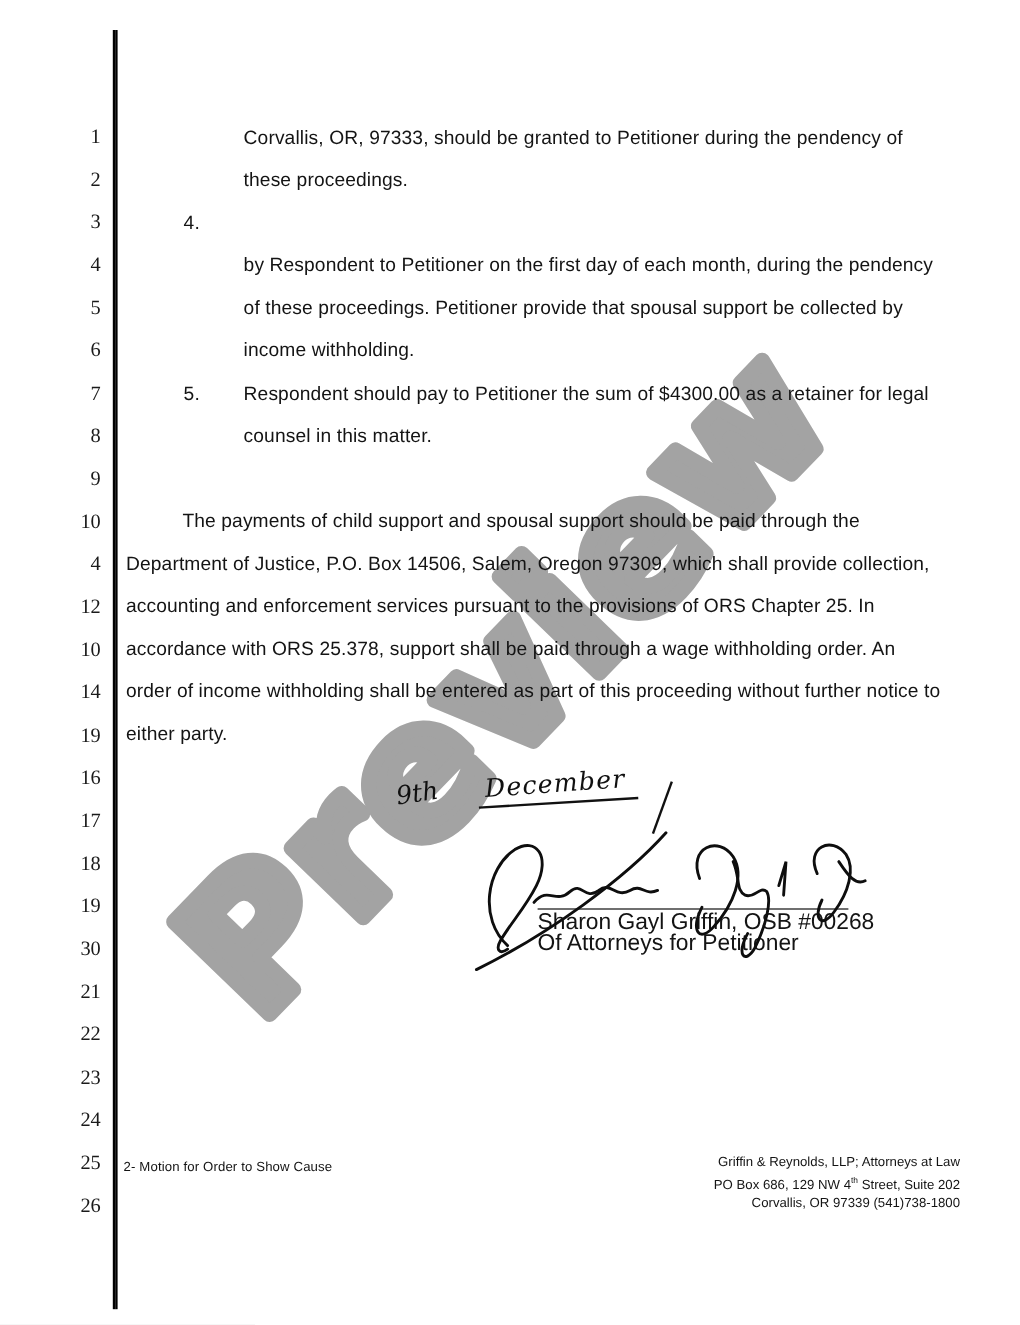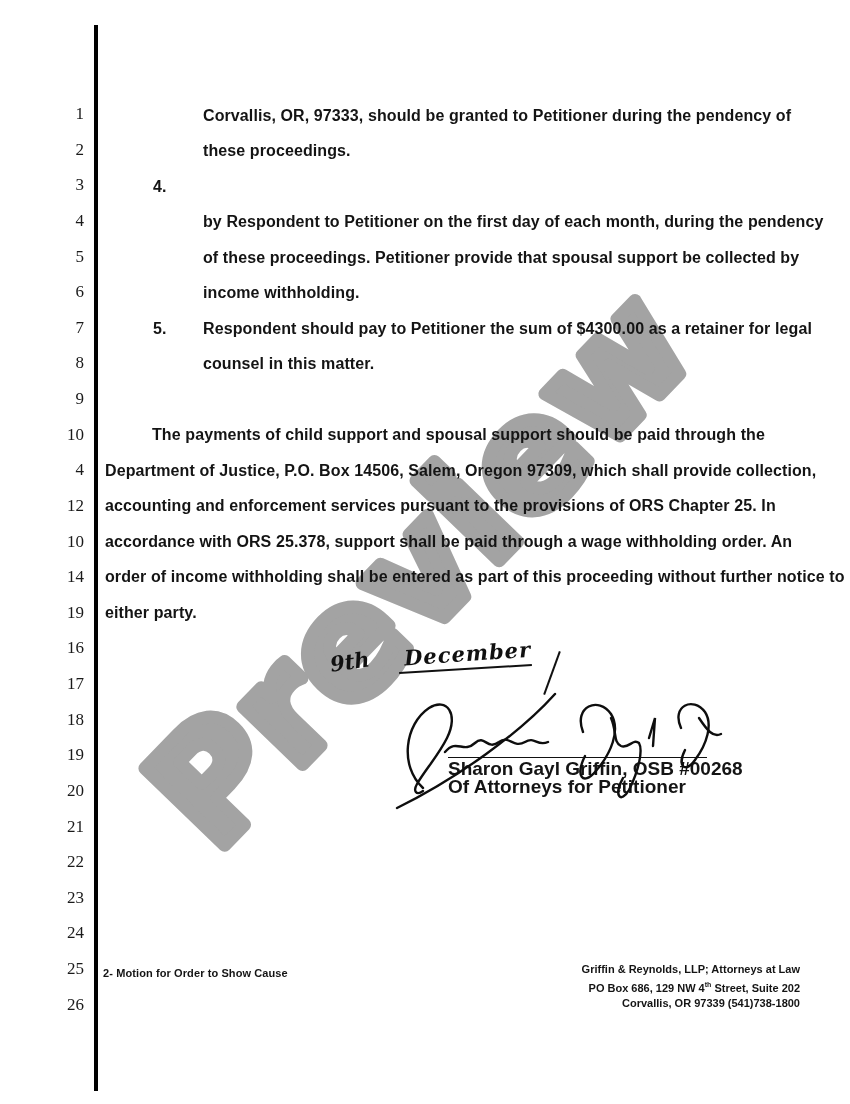--- a/index.html
+++ b/index.html
@@ -25,21 +25,21 @@
     font-family:"Liberation Serif", serif;
     font-size:17px; color:#1a1a1a;
   }
   .lineno {
     display:block; height:35.63px; line-height:35.63px;
     text-align:right; padding-right:4px;
   }
   
   .watermark-svg { position:absolute; left:0; top:0; z-index:1; }
   
-  .content { position:absolute; left:0; top:0; width:850px; height:1104px; z-index:2;font-weight:bold; }
+  .content { position:absolute; left:0; top:0; width:850px; height:1104px; z-index:2; }
   .row {
     position:absolute;
     font-size:16px; line-height:20px;
     letter-spacing:0.1px; white-space:nowrap;
   }
   .row .marker { position:absolute; left:-50px; }
   .blank {
     display:inline-block; width:52px; height:15px;
     border-bottom:1.6px solid #161616;
     margin:0 6px; vertical-align:baseline;
@@ -104,21 +104,21 @@
     <span class="lineno">10</span>
     <span class="lineno">4</span>
     <span class="lineno">12</span>
     <span class="lineno">10</span>
     <span class="lineno">14</span>
     <span class="lineno">19</span>
     <span class="lineno">16</span>
     <span class="lineno">17</span>
     <span class="lineno">18</span>
     <span class="lineno">19</span>
-    <span class="lineno">20</span>
+    <span class="lineno">30</span>
     <span class="lineno">21</span>
     <span class="lineno">22</span>
     <span class="lineno">23</span>
     <span class="lineno">24</span>
     <span class="lineno">25</span>
     <span class="lineno">26</span>
   </div>
 
   <div class="content">
 

